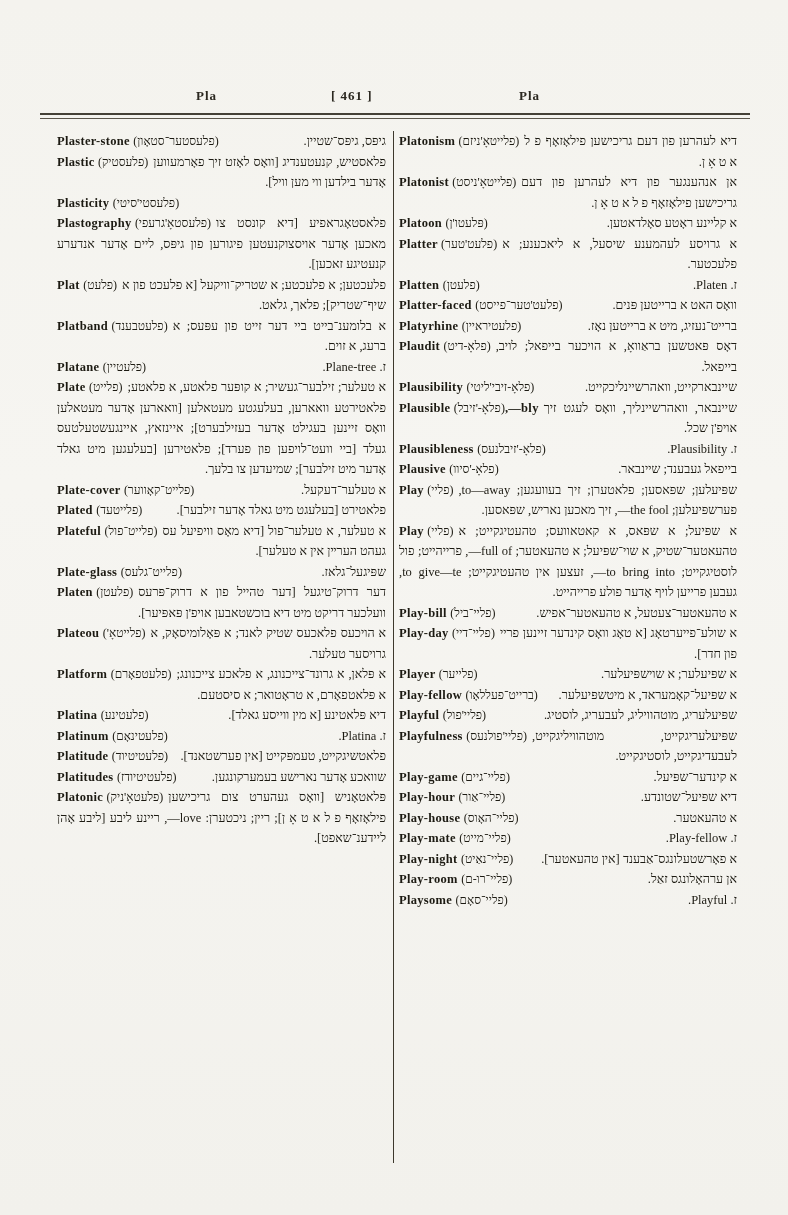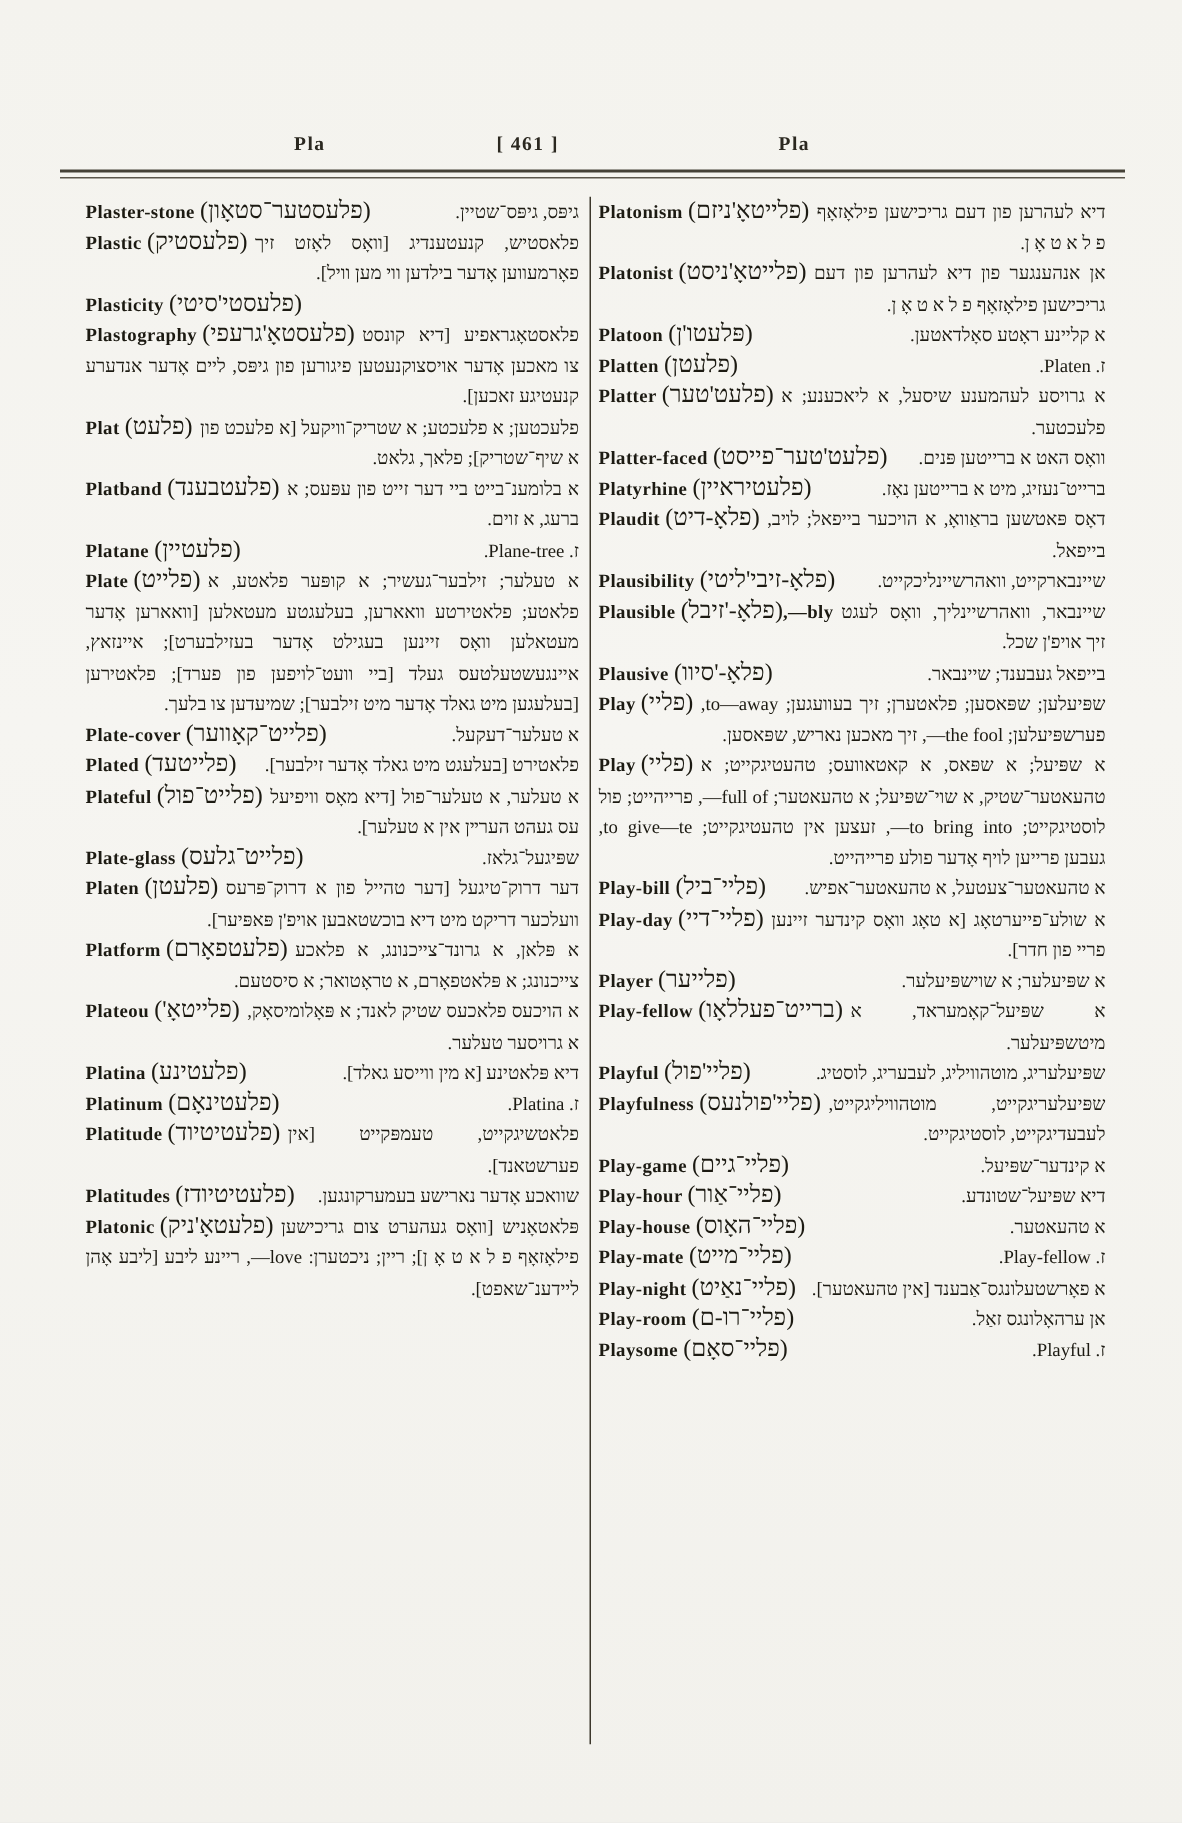--- a/index.html
+++ b/index.html
@@ -61,21 +61,21 @@
     float: left;
     direction: ltr;
     unicode-bidi: embed;
     font-weight: bold;
     letter-spacing: 0.3px;
     padding-right: 5px;
     white-space: nowrap;
   }
   .tr {
     font-weight: normal;
-    font-size: 16px;
+    font-size: 12px;
     letter-spacing: 0;
   }
 </style>
 </head>
 <body>
 
 <div class="sheet">
   <div class="running-head">
     <span class="rh-left">Pla</span>
     <span class="rh-center">[ 461 ]</span>
@@ -91,40 +91,41 @@
         <div class="entry"><span class="hw">Plastography <span class="tr" dir="rtl">(פלעסטאָ'גרעפי)</span></span><span class="def">פלאסטאָגראפיע [דיא קונסט צו מאכען אָדער אויסצוקנעטען פיגורען פון גיפּס, ליים אָדער אנדערע קנעטיגע זאכען].</span></div>
         <div class="entry"><span class="hw">Plat <span class="tr" dir="rtl">(פלעט)</span></span><span class="def">פלעכטען; א פלעכטע; א שטריק־וויקעל [א פלעכט פון א שיף־שטריק]; פלאך, גלאט.</span></div>
         <div class="entry"><span class="hw">Platband <span class="tr" dir="rtl">(פלעטבענד)</span></span><span class="def">א בלומענ־בייט ביי דער זייט פון עפּעס; א ברעג, א זוים.</span></div>
         <div class="entry"><span class="hw">Platane <span class="tr" dir="rtl">(פלעטיין)</span></span><span class="def">ז. Plane-tree.</span></div>
         <div class="entry"><span class="hw">Plate <span class="tr" dir="rtl">(פלייט)</span></span><span class="def">א טעלער; זילבער־געשיר; א קופּער פלאטע, א פלאטע; פלאטירטע וואארען, בעלעגטע מעטאלען [וואארען אָדער מעטאלען וואָס זיינען בעגילט אָדער בעזילבערט]; איינזאץ, איינגעשטעלטעס געלד [ביי וועט־לויפען פון פערד]; פלאטירען [בעלעגען מיט גאלד אָדער מיט זילבער]; שמיעדען צו בלעך.</span></div>
         <div class="entry"><span class="hw">Plate-cover <span class="tr" dir="rtl">(פלייט־קאָווער)</span></span><span class="def">א טעלער־דעקעל.</span></div>
         <div class="entry"><span class="hw">Plated <span class="tr" dir="rtl">(פלייטעד)</span></span><span class="def">פלאטירט [בעלעגט מיט גאלד אָדער זילבער].</span></div>
         <div class="entry"><span class="hw">Plateful <span class="tr" dir="rtl">(פלייט־פול)</span></span><span class="def">א טעלער, א טעלער־פול [דיא מאָס וויפיעל עס געהט הערײן אין א טעלער].</span></div>
         <div class="entry"><span class="hw">Plate-glass <span class="tr" dir="rtl">(פלייט־גלעס)</span></span><span class="def">שפּיגעל־גלאז.</span></div>
         <div class="entry"><span class="hw">Platen <span class="tr" dir="rtl">(פלעטן)</span></span><span class="def">דער דרוק־טיגעל [דער טהייל פון א דרוק־פּרעס וועלכער דריקט מיט דיא בוכשטאבען אויפ'ן פּאפּיער].</span></div>
+        <div class="entry"><span class="hw">Plateou <span class="tr" dir="rtl">(פלייטאָ')</span></span><span class="def">א הויכעס פלאכעס שטיק לאנד; א פּאָלומיסאָק, א גרויסער טעלער.</span></div>
         <div class="entry"><span class="hw">Platform <span class="tr" dir="rtl">(פלעטפאָרם)</span></span><span class="def">א פּלאן, א גרונד־צייכנונג, א פלאכע צייכנונג; א פּלאטפאָרם, א טראָטואר; א סיסטעם.</span></div>
-        <div class="entry"><span class="hw">Plateou <span class="tr" dir="rtl">(פלייטאָ')</span></span><span class="def">א הויכעס פלאכעס שטיק לאנד; א פּאָלומיסאָק, א גרויסער טעלער.</span></div>
         <div class="entry"><span class="hw">Platina <span class="tr" dir="rtl">(פלעטינע)</span></span><span class="def">דיא פּלאטינע [א מין ווייסע גאלד].</span></div>
         <div class="entry"><span class="hw">Platinum <span class="tr" dir="rtl">(פלעטינאָם)</span></span><span class="def">ז. Platina.</span></div>
         <div class="entry"><span class="hw">Platitude <span class="tr" dir="rtl">(פלעטיטיוד)</span></span><span class="def">פלאטשיגקייט, טעמפּקייט [אין פערשטאנד].</span></div>
         <div class="entry"><span class="hw">Platitudes <span class="tr" dir="rtl">(פלעטיטיודז)</span></span><span class="def">שוואכע אָדער נארישע בעמערקונגען.</span></div>
         <div class="entry"><span class="hw">Platonic <span class="tr" dir="rtl">(פלעטאָ'ניק)</span></span><span class="def">פּלאטאָניש [וואָס געהערט צום גריכישען פילאָזאָף פ ל א ט אָ ן]; ריין; ניכטערן: love—, ריינע ליבע [ליבע אָהן ליידענ־שאפט].</span></div>
       </div>
     <div class="divider"></div>
     <div class="col col-right" id="right-col">
         <div class="entry"><span class="hw">Platonism <span class="tr" dir="rtl">(פלייטאָ'ניזם)</span></span><span class="def">דיא לעהרען פון דעם גריכישען פילאָזאָף פ ל א ט אָ ן.</span></div>
         <div class="entry"><span class="hw">Platonist <span class="tr" dir="rtl">(פלייטאָ'ניסט)</span></span><span class="def">אן אנהענגער פון דיא לעהרען פון דעם גריכישען פילאָזאָף פ ל א ט אָ ן.</span></div>
         <div class="entry"><span class="hw">Platoon <span class="tr" dir="rtl">(פּלעטו'ן)</span></span><span class="def">א קליינע ראָטע סאָלדאטען.</span></div>
+        <div class="entry"><span class="hw">Platter <span class="tr" dir="rtl">(פלעט'טער)</span></span><span class="def">א גרויסע לעהמענע שיסעל, א ליאכענע; א פלעכטער.</span></div>
         <div class="entry"><span class="hw">Platten <span class="tr" dir="rtl">(פלעטן)</span></span><span class="def">ז. Platen.</span></div>
-        <div class="entry"><span class="hw">Platter <span class="tr" dir="rtl">(פלעט'טער)</span></span><span class="def">א גרויסע לעהמענע שיסעל, א ליאכענע; א פלעכטער.</span></div>
         <div class="entry"><span class="hw">Platter-faced <span class="tr" dir="rtl">(פלעט'טער־פייסט)</span></span><span class="def">וואָס האט א ברייטען פּנים.</span></div>
         <div class="entry"><span class="hw">Platyrhine <span class="tr" dir="rtl">(פלעטיראיין)</span></span><span class="def">ברייט־נעזיג, מיט א ברייטען נאָז.</span></div>
         <div class="entry"><span class="hw">Plaudit <span class="tr" dir="rtl">(פלאָ-דיט)</span></span><span class="def">דאָס פּאטשען בראַוואָ, א הויכער בייפאל; לויב, בייפאל.</span></div>
         <div class="entry"><span class="hw">Plausibility <span class="tr" dir="rtl">(פלאָ-זיבי'ליטי)</span></span><span class="def">שיינבארקייט, וואהרשיינליכקייט.</span></div>
         <div class="entry"><span class="hw">Plausible <span class="tr" dir="rtl">(פלאָ-'זיבל)</span>,—bly</span><span class="def">שיינבאר, וואהרשיינליך, וואָס לעגט זיך אויפ'ן שכל.</span></div>
+        <div class="entry"><span class="hw">Plausibleness <span class="tr" dir="rtl">(פלאָ-'זיבלנעס)</span></span><span class="def">ז. Plausibility.</span></div>
         <div class="entry"><span class="hw">Plausive <span class="tr" dir="rtl">(פלאָ-'סיוו)</span></span><span class="def">בייפאל געבענד; שיינבאר.</span></div>
         <div class="entry"><span class="hw">Play <span class="tr" dir="rtl">(פליי)</span></span><span class="def">שפּיעלען; שפּאסען; פלאטערן; זיך בעוועגען; to—away, פערשפּיעלען; the fool—, זיך מאכען נאריש, שפּאסען.</span></div>
         <div class="entry"><span class="hw">Play <span class="tr" dir="rtl">(פליי)</span></span><span class="def">א שפּיעל; א שפּאס, א קאטאוועס; טהעטיגקייט; א טהעאטער־שטיק, א שוי־שפּיעל; א טהעאטער; full of—, פרייהייט; פול לוסטיגקייט; to bring into—, זעצען אין טהעטיגקייט; to give—te, געבען פרייען לויף אָדער פולע פרייהייט.</span></div>
         <div class="entry"><span class="hw">Play-bill <span class="tr" dir="rtl">(פליי־ביל)</span></span><span class="def">א טהעאטער־צעטעל, א טהעאטער־אפיש.</span></div>
         <div class="entry"><span class="hw">Play-day <span class="tr" dir="rtl">(פליי־דיי)</span></span><span class="def">א שולע־פייערטאָג [א טאָג וואָס קינדער זיינען פריי פון חדר].</span></div>
         <div class="entry"><span class="hw">Player <span class="tr" dir="rtl">(פלייער)</span></span><span class="def">א שפּיעלער; א שוישפּיעלער.</span></div>
         <div class="entry"><span class="hw">Play-fellow <span class="tr" dir="rtl">(ברייט־פעללאָו)</span></span><span class="def">א שפּיעל־קאָמעראד, א מיטשפּיעלער.</span></div>
         <div class="entry"><span class="hw">Playful <span class="tr" dir="rtl">(פליי'פול)</span></span><span class="def">שפּיעלעריג, מוטהוויליג, לעבעריג, לוסטיג.</span></div>
         <div class="entry"><span class="hw">Playfulness <span class="tr" dir="rtl">(פליי'פולנעס)</span></span><span class="def">שפּיעלעריגקייט, מוטהוויליגקייט, לעבעדיגקייט, לוסטיגקייט.</span></div>
         <div class="entry"><span class="hw">Play-game <span class="tr" dir="rtl">(פליי־גיים)</span></span><span class="def">א קינדער־שפּיעל.</span></div>

